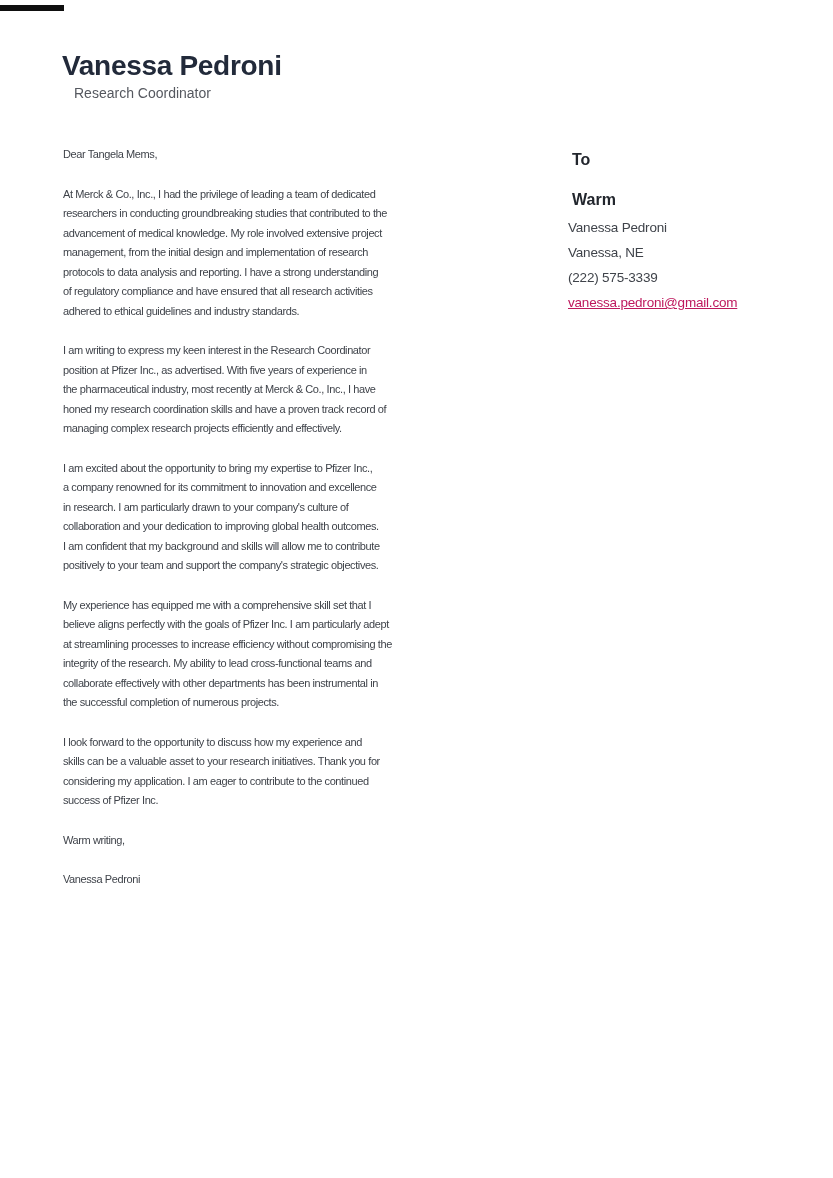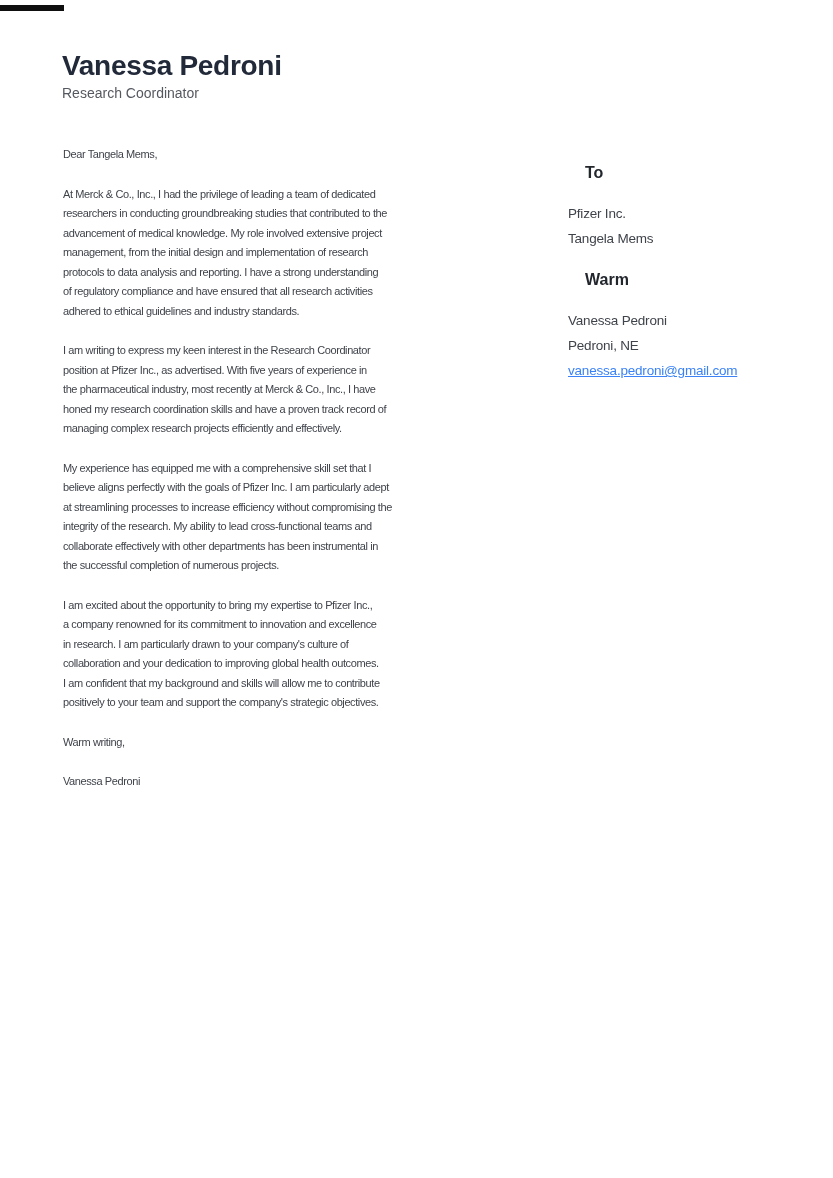--- a/index.html
+++ b/index.html
@@ -17,57 +17,57 @@
   }
   .doc-header { position: absolute; left: 62px; top: 50px; }
   .applicant-name {
     margin: 0;
     font-size: 28px; font-weight: bold;
     line-height: 32px;
     letter-spacing: -0.3px;
     color: #222a3a;
   }
   .applicant-title {
-    margin: 2px 0 0 0;
+    margin: 2px 0 0 12px;
     font-size: 14px;
     line-height: 18px;
     color: #55585f;
   }
   .letter-col {
     position: absolute; left: 63px; top: 145px;
     width: 520px;
     font-size: 11px;
     line-height: 19.5px;
     letter-spacing: -0.4px;
     color: #3f434a;
   }
   .letter-col p { margin: 0 0 20px 0; white-space: pre-line; }
   .letter-col .signature { margin-bottom: 0; }
   .side-panel {
     position: absolute; left: 568px; top: 145px;
     width: 250px;
     color: #3f434a;
   }
   .side-heading {
-    margin: 17px;
+    margin: 4px;
     font-size: 16px; font-weight: bold;
     line-height: 22px;
     color: #22262d;
   }
   .side-heading.from-heading { margin-top: 18px; }
   .side-lines { margin-top: 8px; }
   .side-lines.from-lines { margin-top: 4px; }
   .side-line {
     font-size: 13.5px;
     line-height: 25px;
     letter-spacing: -0.2px;
     color: #3f434a;
   }
   .email-link {
-    color: #3b82f6;
+    color: #be185d;
     text-decoration: underline;
     cursor: pointer;
   }
 </style>
 </head>
 <body>
 
 <div>
 
   <div class="top-bar-artifact"></div>
@@ -84,43 +84,44 @@
 advancement of medical knowledge. My role involved extensive project
 management, from the initial design and implementation of research
 protocols to data analysis and reporting. I have a strong understanding
 of regulatory compliance and have ensured that all research activities
 adhered to ethical guidelines and industry standards.</p>
     <p>I am writing to express my keen interest in the Research Coordinator
 position at Pfizer Inc., as advertised. With five years of experience in
 the pharmaceutical industry, most recently at Merck &amp; Co., Inc., I have
 honed my research coordination skills and have a proven track record of
 managing complex research projects efficiently and effectively.</p>
+    <p>I am excited about the opportunity to bring my expertise to Pfizer Inc.,
+a company renowned for its commitment to innovation and excellence
+in research. I am particularly drawn to your company's culture of
+collaboration and your dedication to improving global health outcomes.
+I am confident that my background and skills will allow me to contribute
+positively to your team and support the company's strategic objectives.</p>
     <p>My experience has equipped me with a comprehensive skill set that I
 believe aligns perfectly with the goals of Pfizer Inc. I am particularly adept
 at streamlining processes to increase efficiency without compromising the
 integrity of the research. My ability to lead cross-functional teams and
 collaborate effectively with other departments has been instrumental in
 the successful completion of numerous projects.</p>
-    <p>I am excited about the opportunity to bring my expertise to Pfizer Inc.,
-a company renowned for its commitment to innovation and excellence
-in research. I am particularly drawn to your company's culture of
-collaboration and your dedication to improving global health outcomes.
-I am confident that my background and skills will allow me to contribute
-positively to your team and support the company's strategic objectives.</p>
+    <p>I look forward to the opportunity to discuss how my experience and
+skills can be a valuable asset to your research initiatives. Thank you for
+considering my application. I am eager to contribute to the continued
+success of Pfizer Inc.</p>
     <p>Warm writing,</p>
     <p class="signature">Vanessa Pedroni</p>
   </div>
 
   <div class="side-panel">
     <h2 class="side-heading">To</h2>
-    <div class="side-lines">
-      <div class="side-line">Pfizer Inc.</div>
-      <div class="side-line">Tangela Mems</div>
-    </div>
     <h2 class="side-heading from-heading">Warm</h2>
     <div class="side-lines from-lines">
       <div class="side-line">Vanessa Pedroni</div>
-      <div class="side-line">Pedroni, NE</div>
+      <div class="side-line">Vanessa, NE</div>
+      <div class="side-line">(222) 575-3339</div>
       <div class="side-line"><a class="email-link">vanessa.pedroni@gmail.com</a></div>
     </div>
   </div>
 
 </div>
 
 </body></html>

